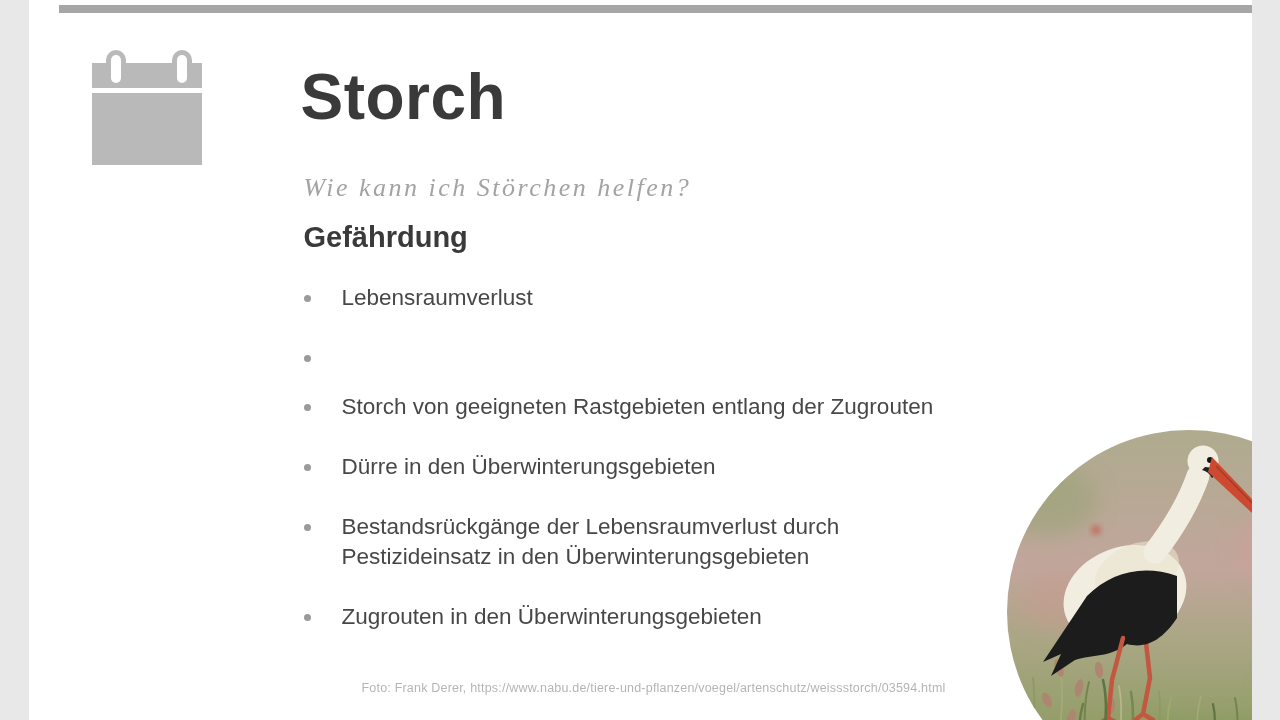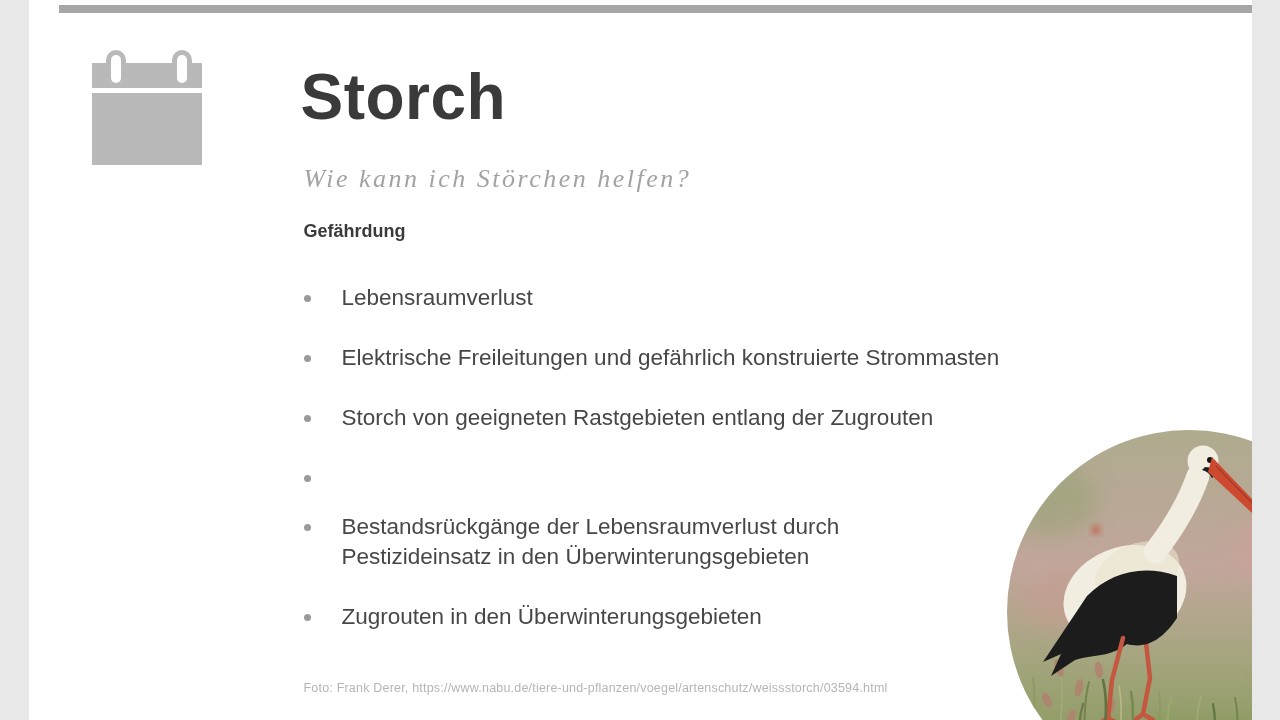--- a/index.html
+++ b/index.html
@@ -12,46 +12,46 @@
     position:absolute; left:30px; top:5px; width:1223px; height:8px;
     background:var(--accent-bar,#a6a6a6);
   }
   .cal-icon { position:absolute; left:62px; top:44px; }
   .title {
     position:absolute; left:272px; top:64px;
     font-size:64px; font-weight:bold; line-height:1.05;
     color:var(--title,#3a3a3a); letter-spacing:0.5px;
   }
   .subtitle {
-    position:absolute; left:275px; top:164px;
+    position:absolute; left:275px; top:173px;
     font-family:cursive; font-style:italic;
     font-size:26px; letter-spacing:2.5px;
     color:var(--subtitle,#a3a3a3);
   }
   .heading {
     position:absolute; left:275px; top:221px;
-    font-size:18px; font-weight:bold; color:var(--title,#3a3a3a);
+    font-size:29px; font-weight:bold; color:var(--title,#3a3a3a);
   }
   .threats {
     position:absolute; left:275px; top:283px; width:785px;
     margin:0; padding:0; list-style:none;
   }
   .threats li {
     display:flex; align-items:flex-start; gap:31px;
     margin:0 0 30px 0;
     font-size:22.5px; line-height:30px; color:var(--body-text,#474747);
   }
   .dot {
     flex:none; width:7px; height:7px; border-radius:50%;
     background:var(--bullet-dot,#9a9a9a); margin-top:12px;
   }
   .btext { white-space:pre-line; }
   .caption {
     position:absolute; left:275px; top:681px; width:700px;
-    text-align:left; font-size:12.5px; letter-spacing:0.2px;
+    text-align:center; font-size:12.5px; letter-spacing:0.2px;
     color:var(--caption,#b5b5b5);
   }
   .photo {
     position:absolute; left:978px; top:430px; width:364px; height:364px;
     border-radius:50%; overflow:hidden;
   }
   .photo svg { display:block; }
 </style>
 </head>
 <body>
@@ -79,30 +79,30 @@
 
   <ul class="threats">
 
       <li>
         <span class="dot"></span>
         <span class="btext">Lebensraumverlust</span>
       </li>
 
       <li>
         <span class="dot"></span>
-        <span class="btext">Elektrische Freileitungen und gefährlich konstruierte Strommasten</span>
       </li>
 
       <li>
         <span class="dot"></span>
         <span class="btext">Storch von geeigneten Rastgebieten entlang der Zugrouten</span>
       </li>
 
       <li>
         <span class="dot"></span>
+        <span class="btext">Dürre in den Überwinterungsgebieten</span>
       </li>
 
       <li>
         <span class="dot"></span>
         <span class="btext">Bestandsrückgänge der Lebensraumverlust durch
 Pestizideinsatz in den Überwinterungsgebieten</span>
       </li>
 
       <li>
         <span class="dot"></span>

